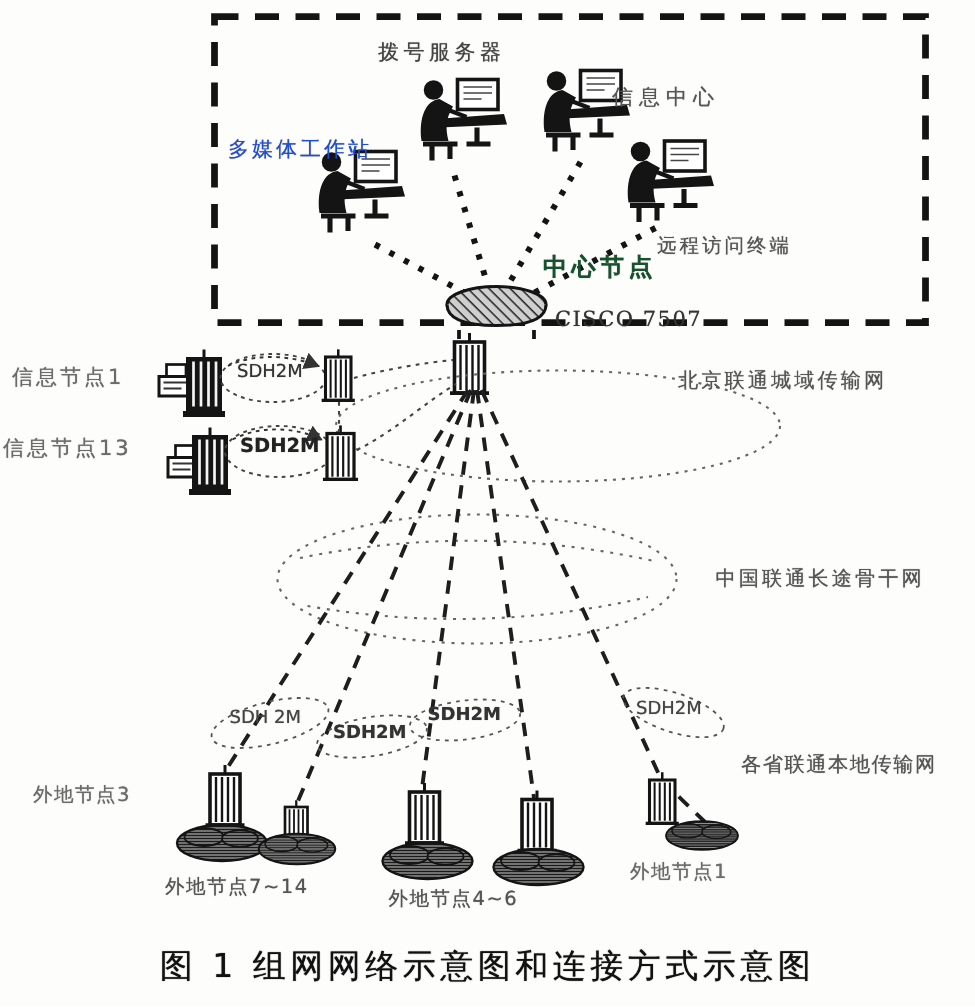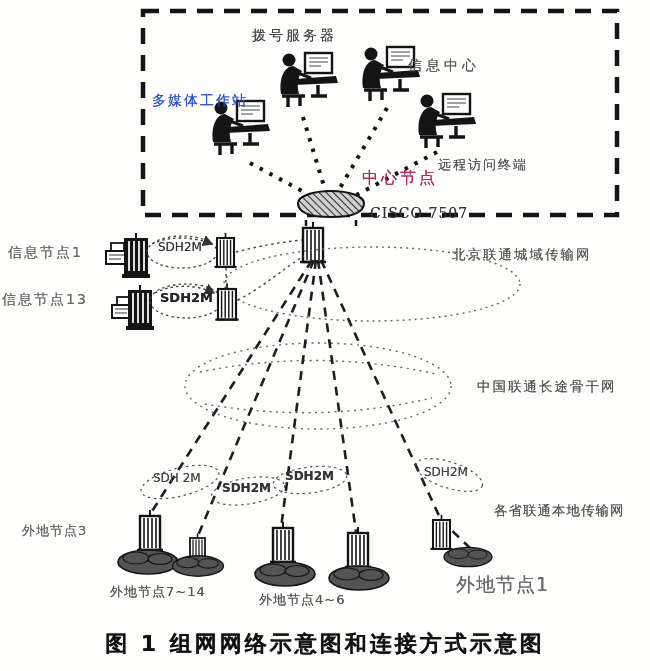--- a/index.html
+++ b/index.html
@@ -4,21 +4,21 @@
 <style>
   html,body{margin:0;padding:0;background:#fff;}
   #page{position:relative;width:650px;height:671px;background:#fdfdfc;overflow:hidden;
         font-family:"DejaVu Sans","Liberation Sans",sans-serif;}
   svg{position:absolute;left:0;top:0;}
   .lbl{position:absolute;color:#333;white-space:nowrap;line-height:1;
        text-shadow:0 0 .6px rgba(40,40,40,.65);}
   .faded{color:#6b6b6b;}
   .mid{color:#555;}
   .caption{position:absolute;left:0;right:0;top:629px;text-align:center;
-           font-size:22px;font-weight:bold;color:#111;letter-spacing:3px;
+           font-size:22px;font-weight:normal;color:#111;letter-spacing:3px;
            text-shadow:0 0 .7px rgba(0,0,0,.8);}
 </style>
 </head>
 <body>
 
 <div id="page">
 
 <svg width="650" height="671" viewBox="0 0 650 671">
   <defs>
     <pattern id="hatchD" width="5" height="5" patternUnits="userSpaceOnUse" patternTransform="rotate(45)">
@@ -198,37 +198,37 @@
     <g transform="translate(468,557) scale(0.8)">
           <use href="#cloud"></use>
         </g>
   </g>
 </svg>
 
 <div class="lbl" style="left:252px;top:28px;font-size:14px;letter-spacing:3px;color:#444;">拨号服务器</div>
 <div class="lbl mid" style="left:408px;top:58px;font-size:14px;letter-spacing:4px;">信息中心</div>
 <div class="lbl" style="left:152px;top:93px;font-size:14px;letter-spacing:2px;color:#1d4ed8;">多媒体工作站</div>
 <div class="lbl mid" style="left:438px;top:137px;font-size:13px;letter-spacing:2px;margin-top:21px;">远程访问终端</div>
-<div class="lbl" style="left:362px;top:170px;font-size:16px;letter-spacing:3px;color:#be185d;font-weight:normal;">中心节点</div>
+<div class="lbl" style="left:362px;top:170px;font-size:16px;letter-spacing:3px;color:#14532d;font-weight:bold;">中心节点</div>
 <div class="lbl" style="left:370px;top:206px;font-size:14px;letter-spacing:1px;color:#333;font-family:'DejaVu Serif','Liberation Serif',serif;">CISCO 7507</div>
 
 <div class="lbl faded" style="left:8px;top:245px;font-size:14px;letter-spacing:2px;">信息节点1</div>
 <div class="lbl faded" style="left:2px;top:292px;font-size:14px;letter-spacing:2px;">信息节点13</div>
 <div class="lbl" style="left:158px;top:241px;font-size:12px;color:#333;">SDH2M</div>
 <div class="lbl" style="left:160px;top:291px;font-size:13px;color:#222;font-weight:bold;">SDH2M</div>
 
 <div class="lbl mid" style="left:452px;top:248px;font-size:13.5px;letter-spacing:2px;">北京联通城域传输网</div>
 <div class="lbl mid" style="left:477px;top:380px;font-size:13.5px;letter-spacing:2px;">中国联通长途骨干网</div>
 <div class="lbl mid" style="left:494px;top:504px;font-size:13.5px;letter-spacing:1px;">各省联通本地传输网</div>
 
 <div class="lbl" style="left:153px;top:472px;font-size:12px;color:#444;">SDH 2M</div>
 <div class="lbl" style="left:222px;top:482px;font-size:12px;color:#333;font-weight:bold;">SDH2M</div>
 <div class="lbl" style="left:285px;top:470px;font-size:12px;color:#333;font-weight:bold;">SDH2M</div>
 <div class="lbl" style="left:424px;top:466px;font-size:12px;color:#444;">SDH2M</div>
 
 <div class="lbl faded" style="left:22px;top:524px;font-size:13px;letter-spacing:1px;">外地节点3</div>
 <div class="lbl mid" style="left:110px;top:585px;font-size:13px;letter-spacing:1px;">外地节点7~14</div>
 <div class="lbl mid" style="left:227px;top:593px;font-size:13px;letter-spacing:1px;margin-left:32px;">外地节点4~6</div>
-<div class="lbl faded" style="left:456px;top:575px;font-size:19px;letter-spacing:1px;">外地节点1</div>
+<div class="lbl faded" style="left:420px;top:575px;font-size:13px;letter-spacing:1px;">外地节点1</div>
 
 <div class="caption">图 1  组网网络示意图和连接方式示意图</div>
 
 </div>
 
 </body></html>

